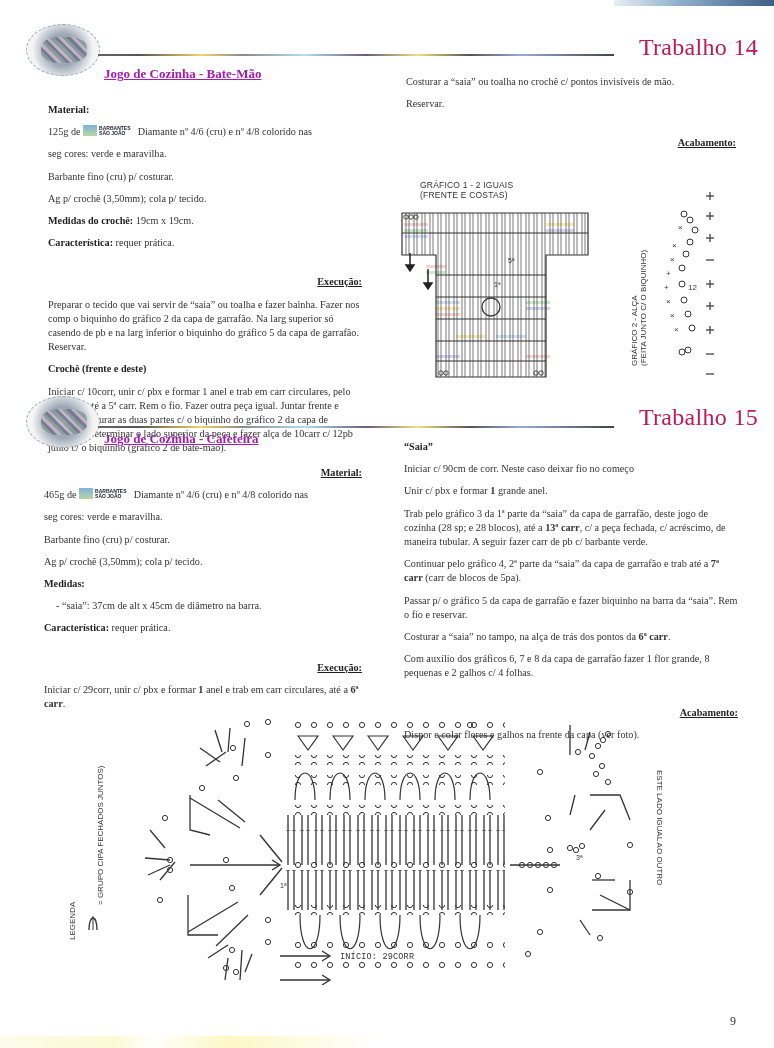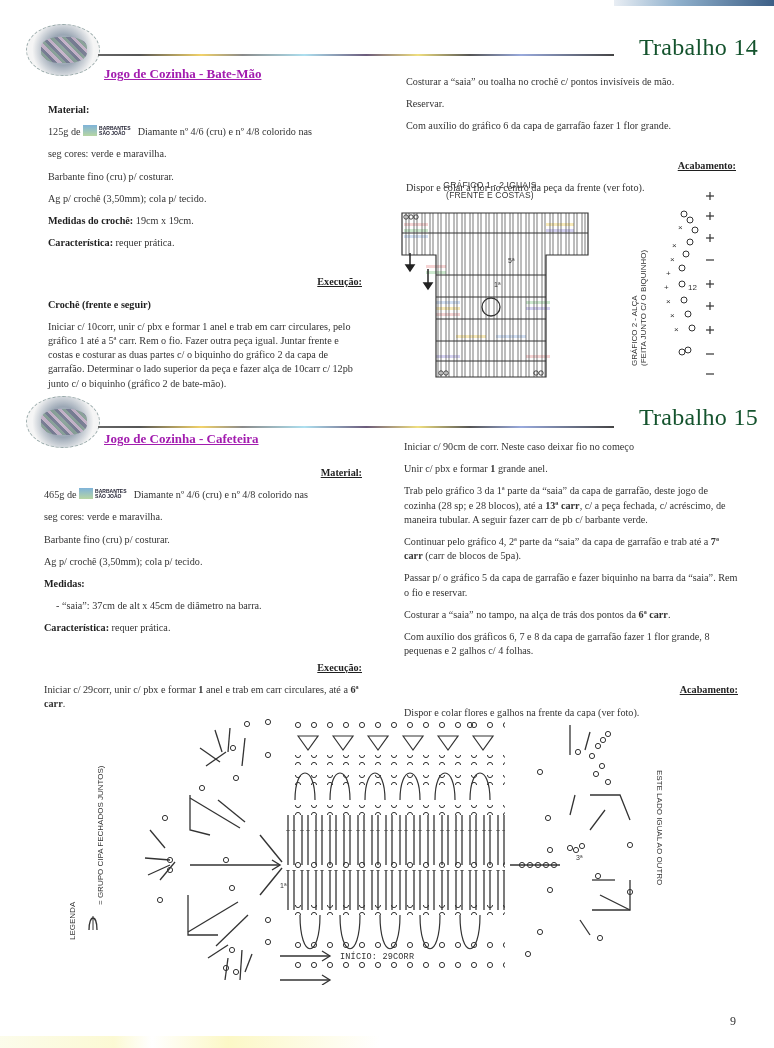--- a/index.html
+++ b/index.html
@@ -7,32 +7,32 @@
   body { position: relative; font-family: "Liberation Serif", "DejaVu Serif", serif; color: #2a2a2a; }
   .top-bar { position: absolute; right: 0; top: 0; width: 160px; height: 6px;
     background: linear-gradient(90deg, #e9eef4, #8fb0cc 40%, #3d5f86); }
   .section-header { position: absolute; left: 0; width: 774px; height: 60px; }
   .logo { position: absolute; left: 26px; width: 74px; height: 52px; border-radius: 50%;
     border: 1px dashed #9aa; background: radial-gradient(circle at 50% 50%, #cfd8e0 0%, #9aa6b4 35%, #f5f5f5 70%); overflow: hidden; }
   .logo::before { content: ""; position: absolute; left: 14px; top: 12px; width: 46px; height: 26px;
     background: repeating-linear-gradient(45deg, #6b6f88 0 3px, #c7b0c8 3px 6px, #7f9a8e 6px 9px); opacity: .8; border-radius: 40%; }
   .rule { position: absolute; left: 98px; height: 2px; width: 516px;
     background: linear-gradient(90deg, #666 0%, #555 8%, #f3d36a 20%, #8a8a8a 28%, #aee0f0 40%, #6b5b7b 52%, #f1e080 62%, #555 72%, #9ad 82%, #444 100%); }
-  .trabalho { position: absolute; right: 16px; font-family: "Liberation Serif", serif; font-size: 24px; color: #14532d; letter-spacing: .3px; }
+  .trabalho { position: absolute; right: 16px; font-family: "Liberation Serif", serif; font-size: 24px; color: #be185d; letter-spacing: .3px; }
   .rec-title { position: absolute; font-weight: bold; font-size: 13px; text-decoration: underline; color: #a21caf; }
   .col { position: absolute; font-size: 10.2px; line-height: 14.2px; color: #333; }
   .col p { margin: 8px; }
   .h { font-weight: bold; color: #1f1f1f; }
   .hu { font-weight: bold; text-decoration: underline; color: #1f1f1f; text-align: right; }
   .gap { height: 9px; }
   .brand { display: inline-block; width: 52px; height: 11px; vertical-align: -1px; position: relative; }
   .brand .b1 { position:absolute; left:0; top:0; width:14px; height:11px; background: linear-gradient(180deg,#7fb3d9,#b7d6a3); }
   .brand .b2 { position:absolute; left:16px; top:1px; font-size:5px; line-height:5px; font-weight:bold; font-family:"Liberation Sans",sans-serif; color:#223; }
   .indent { padding-left: 12px; }
-  .chart-title { position: absolute; font-family: "Liberation Sans", sans-serif; font-size: 8.5px; color: #333; text-align: center; letter-spacing: .2px; }
+  .chart-title { position: absolute; font-family: "Liberation Sans", sans-serif; font-size: 8.5px; color: #333; letter-spacing: .2px; }
   .vert { position: absolute; font-family: "Liberation Sans", sans-serif; font-size: 8px; color: #333; transform: rotate(-90deg); transform-origin: left top; white-space: nowrap; }
   .vert-r { position: absolute; font-family: "Liberation Sans", sans-serif; font-size: 8px; color: #333; transform: rotate(90deg); transform-origin: left top; white-space: nowrap; }
   .page-num { position: absolute; right: 38px; top: 1014px; font-size: 12px; color: #333; }
   .yellow-strip { position: absolute; left: 0; top: 1036px; width: 380px; height: 12px;
     background: linear-gradient(90deg, #fbfbe6, #fbf8c9 30%, #fff 40%, #fbf6b8 60%, #fff 100%); opacity: .8; }
   svg { position: absolute; }
 </style>
 </head>
 <body>
 
@@ -52,31 +52,30 @@
     <span class="brand"><span class="b1"></span><span class="b2">BARBANTES SÃO JOÃO</span></span>
     <span>Diamante nº 4/6 (cru) e nº 4/8 colorido nas</span>
   </p>
   <p>seg cores: verde e maravilha.</p>
   <p>Barbante fino (cru) p/ costurar.</p>
   <p>Ag p/ crochê (3,50mm); cola p/ tecido.</p>
   <p><span class="h">Medidas do crochê:</span> <span>19cm x 19cm.</span></p>
   <p><span class="h">Característica:</span> <span>requer prática.</span></p>
   <div class="gap"></div>
   <p class="hu">Execução:</p>
-  <p class="h">Crochê (frente e seguir)</p>
+  <p>Preparar o tecido que vai servir de “saia” ou toalha e fazer bainha. Fazer nos comp o biquinho do gráfico 2 da capa de garrafão. Na larg superior só casendo de pb e na larg inferior o biquinho do gráfico 5 da capa de garrafão. Reservar.</p>
+  <p class="h">Crochê (frente e deste)</p>
   <p>Iniciar c/ 10corr, unir c/ pbx e formar 1 anel e trab em carr circulares, pelo gráfico 1 até a 5ª carr. Rem o fio. Fazer outra peça igual. Juntar frente e costas e costurar as duas partes c/ o biquinho do gráfico 2 da capa de garrafão. Determinar o lado superior da peça e fazer alça de 10carr c/ 12pb junto c/ o biquinho (gráfico 2 de bate-mão).</p>
 </div>
 
 <div class="col" style="left:398px; top:67px; width:346px;">
   <p>Costurar a “saia” ou toalha no crochê c/ pontos invisíveis de mão.</p>
   <p>Reservar.</p>
-  <p>Com auxílio do gráfico 6 da capa de garrafão fazer 1 flor grande.</p>
   <div class="gap"></div>
   <p class="hu">Acabamento:</p>
-  <p>Dispor e colar a flor no centro da peça da frente (ver foto).</p>
 </div>
 
 <div class="chart-title" style="left:420px; top:180px; width:140px;">
   <div>GRÁFICO 1 - 2 IGUAIS</div>
   <div>(FRENTE E COSTAS)</div>
 </div>
 <svg style="left:396px; top:205px;" width="200" height="180">
   <defs>
     <pattern id="stitch" width="8" height="18" patternUnits="userSpaceOnUse">
       <line x1="2" y1="0" x2="2" y2="18" stroke="#333" stroke-width="1.2"></line>
@@ -204,20 +203,21 @@
   <p class="indent">- “saia”: 37cm de alt x 45cm de diâmetro na barra.</p>
   <p><span class="h">Característica:</span> <span>requer prática.</span></p>
   <div class="gap"></div>
   <p class="hu">Execução:</p>
   <p>
     <span>Iniciar c/ 29corr, unir c/ pbx e formar </span><b>1</b><span> anel e trab em carr circulares, até a </span><b>6ª carr</b><span>.</span>
   </p>
 </div>
 
 <div class="col" style="left:396px; top:432px; width:350px;">
+  <p class="h">“Saia”</p>
   <p>Iniciar c/ 90cm de corr. Neste caso deixar fio no começo</p>
   <p><span>Unir c/ pbx e formar </span><b>1</b><span> grande anel.</span></p>
   <p><span>Trab pelo gráfico 3 da 1ª parte da “saia” da capa de garrafão, deste jogo de cozinha (28 sp; e 28 blocos), até a </span><b>13ª carr</b><span>, c/ a peça fechada, c/ acréscimo, de maneira tubular. A seguir fazer carr de pb c/ barbante verde.</span></p>
   <p><span>Continuar pelo gráfico 4, 2ª parte da “saia” da capa de garrafão e trab até a </span><b>7ª carr</b><span> (carr de blocos de 5pa).</span></p>
   <p>Passar p/ o gráfico 5 da capa de garrafão e fazer biquinho na barra da “saia”. Rem o fio e reservar.</p>
   <p><span>Costurar a “saia” no tampo, na alça de trás dos pontos da </span><b>6ª carr</b><span>.</span></p>
   <p>Com auxílio dos gráficos 6, 7 e 8 da capa de garrafão fazer 1 flor grande, 8 pequenas e 2 galhos c/ 4 folhas.</p>
   <div class="gap"></div>
   <p class="hu">Acabamento:</p>
   <p>Dispor e colar flores e galhos na frente da capa (ver foto).</p>

